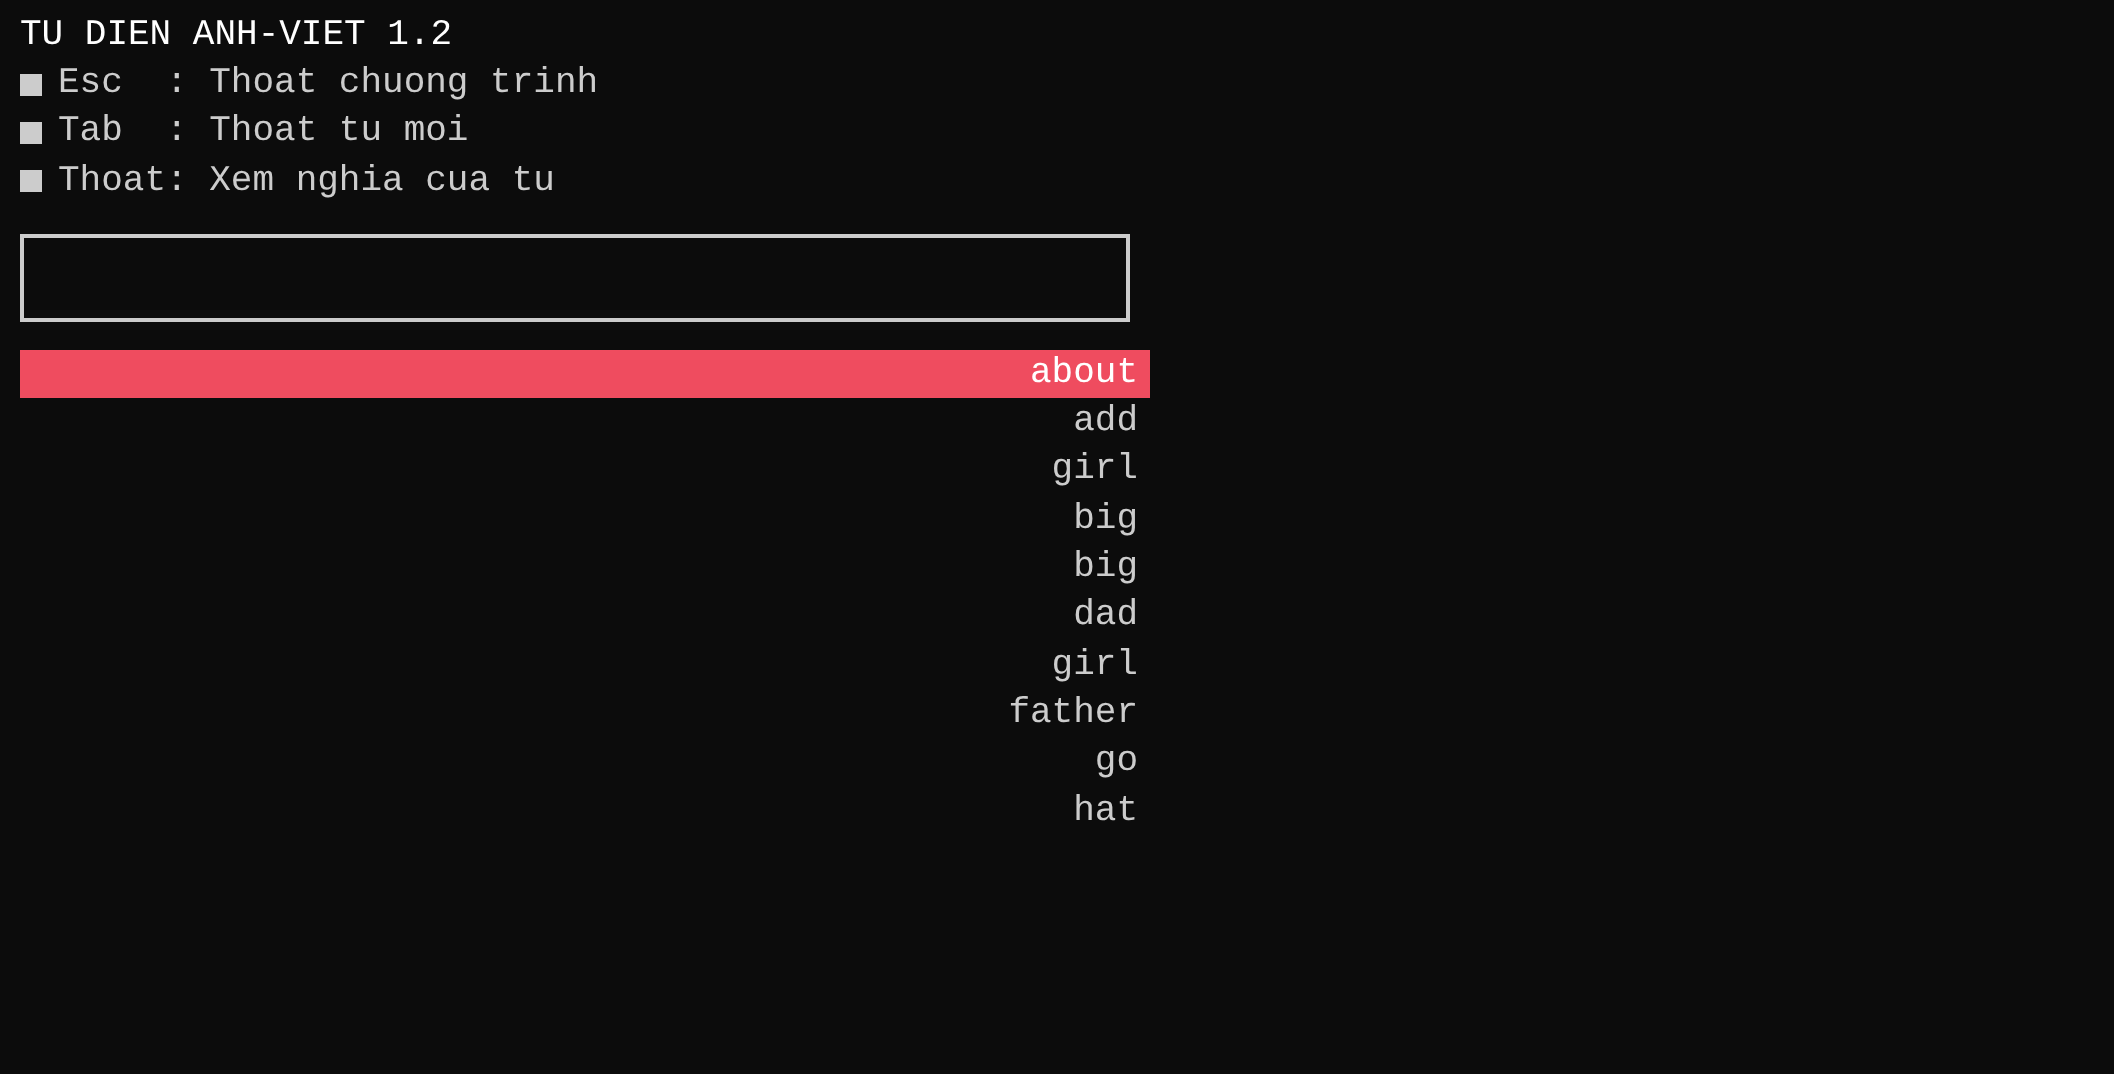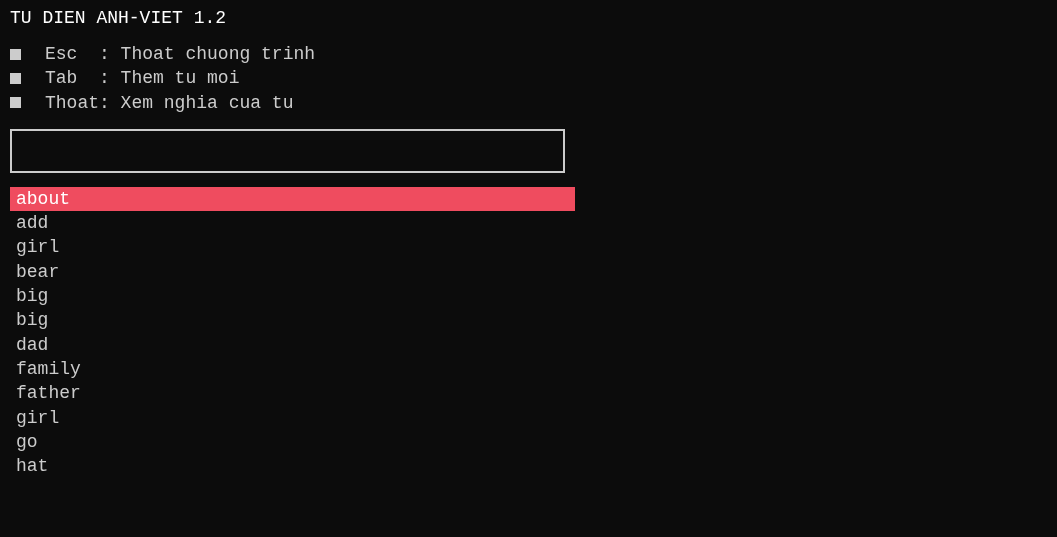--- a/index.html
+++ b/index.html
@@ -12,26 +12,26 @@
       color: #cccccc;
       font-family: "Consolas", "Courier New", monospace;
       font-size: 18px;
       width: 1057px;
       height: 537px;
       overflow: hidden;
       padding: 8px 10px;
     }
     .title {
       color: #ffffff;
-      margin-bottom: 14px;
+      margin-bottom: 2px;
     }
     .help-line {
       display: flex;
       align-items: center;
-      gap: 24px;
+      gap: 8px;
       line-height: 1.35;
     }
     .bullet {
       display: inline-block;
       width: 11px;
       height: 11px;
       background-color: #cccccc;
       flex-shrink: 0;
     }
     .help-text {
@@ -50,57 +50,56 @@
       padding: 4px 8px;
       outline: none;
     }
     .word-list {
       width: 565px;
     }
     .word-item {
       padding: 0px 6px;
       line-height: 1.35;
       cursor: pointer;
+      text-align: right;
     }
     .word-item.selected {
       background-color: #ef4c5f;
       color: #ffffff;
     }
   </style>
 </head>
 <body>
 
 
 
 <div class="title">TU DIEN ANH-VIET 1.2</div>
 
 <div class="help-line">
   <span class="bullet"></span>
   <span class="help-text">Esc  : Thoat chuong trinh</span>
 </div>
 <div class="help-line">
   <span class="bullet"></span>
-  <span class="help-text">Tab  : Them tu moi</span>
+  <span class="help-text">Tab  : Thoat tu moi</span>
 </div>
 <div class="help-line">
   <span class="bullet"></span>
   <span class="help-text">Thoat: Xem nghia cua tu</span>
 </div>
 
 <input type="text" class="search-box" value="" style="">
 
 <div class="word-list" id="word-list">
     <div class="word-item selected">about</div>
     <div class="word-item">add</div>
     <div class="word-item">girl</div>
-    <div class="word-item">bear</div>
     <div class="word-item">big</div>
     <div class="word-item">big</div>
     <div class="word-item">dad</div>
-    <div class="word-item">family</div>
+    <div class="word-item">girl</div>
     <div class="word-item">father</div>
-    <div class="word-item">girl</div>
     <div class="word-item">go</div>
     <div class="word-item">hat</div>
   </div>
 
 
 
 
 </body></html>

